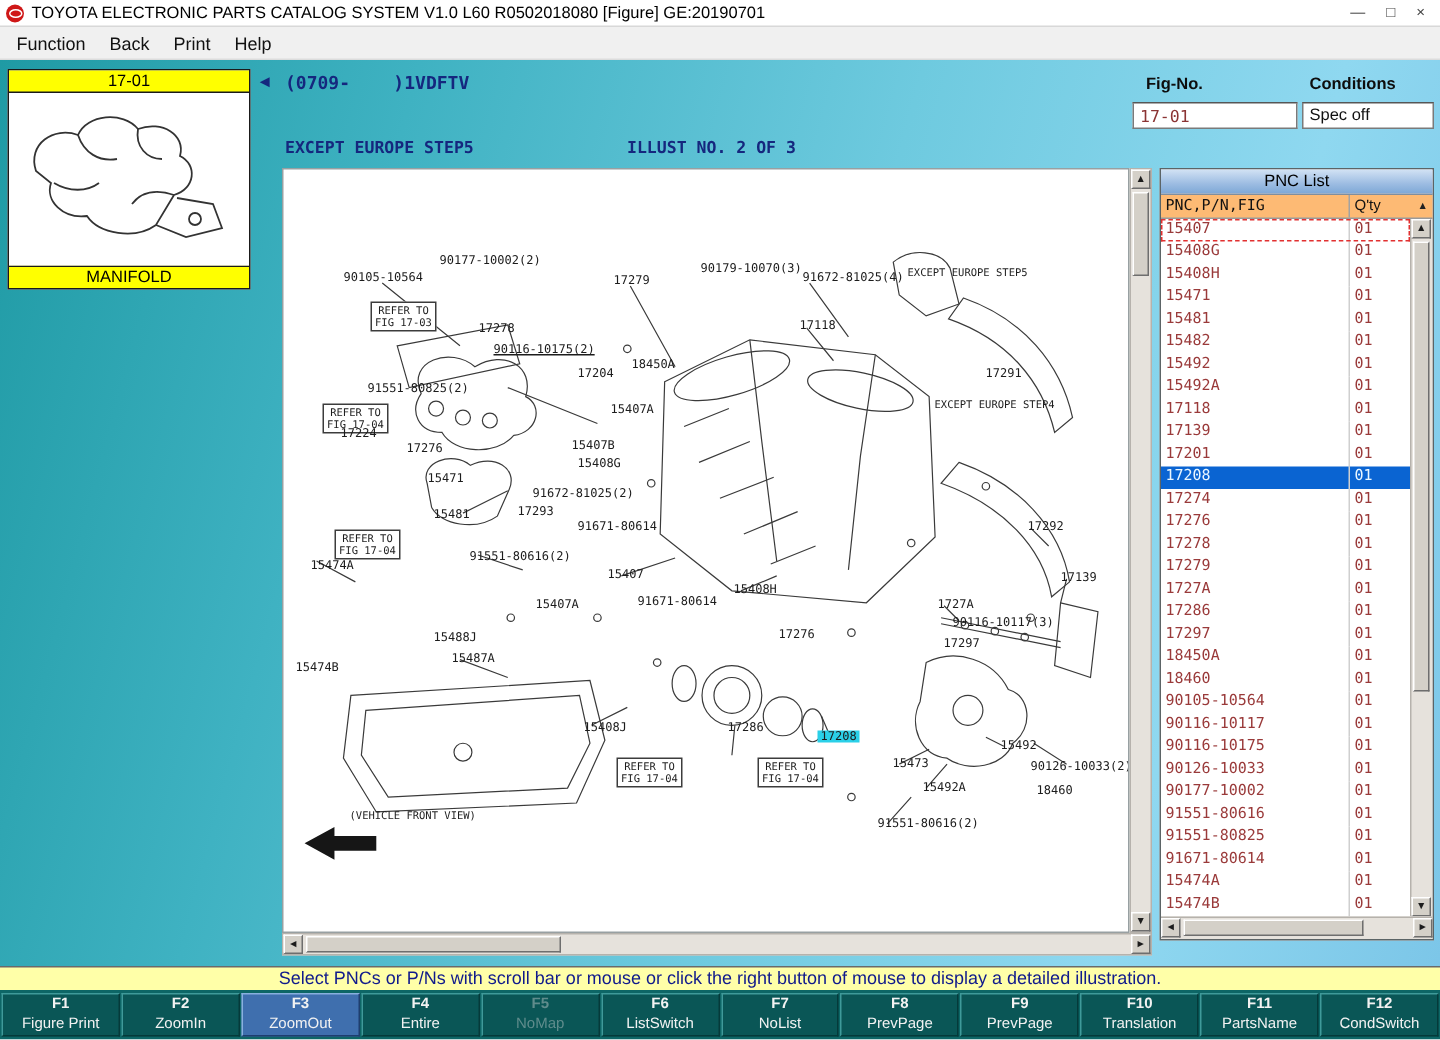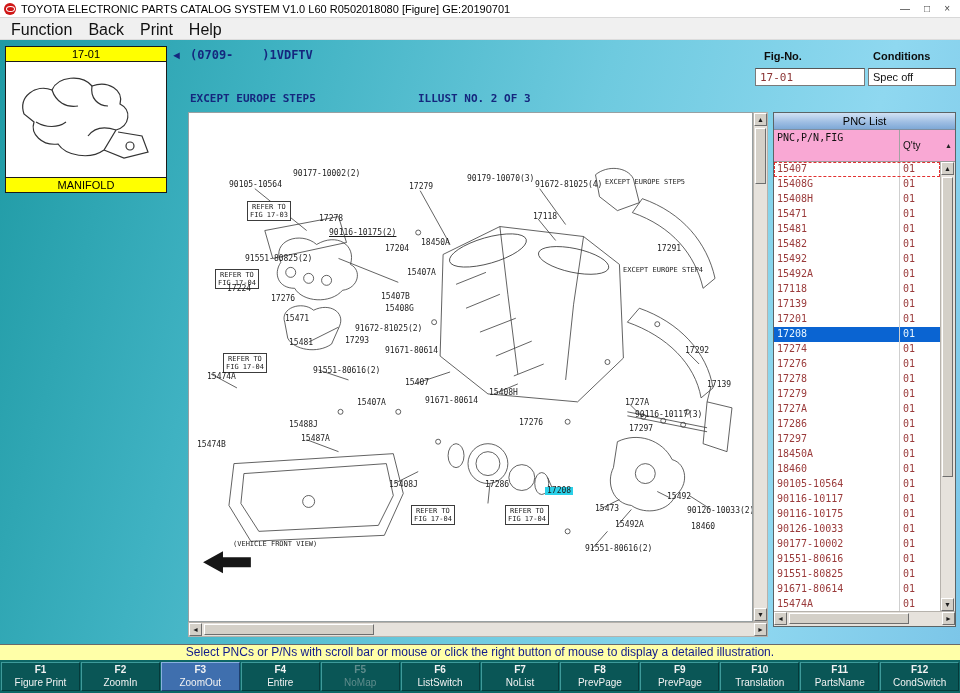--- a/index.html
+++ b/index.html
@@ -8,21 +8,21 @@
 
   
   .titlebar { height:18px; background:#ffffff; display:flex; align-items:center; padding:0 4px; border-bottom:1px solid #d8d8d8; }
   .app-icon { width:12px; height:12px; border-radius:50%; background:#cf1717; position:relative; margin-right:5px; flex:none; }
   .app-icon::after { content:""; position:absolute; left:1.5px; top:3px; width:7px; height:4px; border:1px solid #fff; border-radius:50%; }
   .title-text { font-size:11px; color:#000; white-space:nowrap; }
   .win-controls { margin-left:auto; display:flex; gap:14px; font-size:10px; color:#444; padding-right:6px; }
   .win-controls span { cursor:default; }
 
   
-  .menubar { height:22px; background:#f0f0f0; display:flex; align-items:flex-start; font-size:16px; color:#111; border-bottom:1px solid #dcdcdc; padding-left:3px; }
+  .menubar { height:22px; background:#f0f0f0; display:flex; align-items:flex-end; font-size:12px; color:#111; border-bottom:1px solid #dcdcdc; padding-left:3px; }
   .menu-item { padding:3px 8px; }
 
   
   .content { position:absolute; top:40px; left:0; width:960px; height:604px;
     background:linear-gradient(105deg,#1f9aa4 0%,#3fb2c2 25%,#6ecadf 55%,#8fd8f0 80%,#7cc6e8 100%); }
 
   
   .thumb-panel { position:absolute; left:5px; top:6px; width:162px; height:147px; border:1px solid #1a1a1a; background:#fff; display:flex; flex-direction:column; }
   .thumb-header,.thumb-footer { background:#ffff00; color:#000; font-size:11px; text-align:center; height:15px; line-height:15px; }
   .thumb-header { border-bottom:1px solid #1a1a1a; }
@@ -52,21 +52,21 @@
   
   .sb { position:absolute; background:#e6e2dc; border:1px solid #b6b2ac; }
   .sb-btn { position:absolute; width:13px; height:13px; background:#d4d0c8; border:1px solid; border-color:#ffffff #6e6e6e #6e6e6e #ffffff; font-size:7px; line-height:11px; text-align:center; color:#1c1c1c; }
   .sb-thumb { position:absolute; background:#d4d0c8; border:1px solid; border-color:#ffffff #6e6e6e #6e6e6e #ffffff; }
   .illus-vscroll { left:753px; top:72px; width:15px; height:510px; }
   .illus-hscroll { left:188px; top:582px; width:580px; height:15px; }
 
   
   .pnc-panel { position:absolute; left:773px; top:72px; width:183px; height:515px; background:#fff; border:1px solid #5c6466; display:flex; flex-direction:column; }
   .pnc-title { height:17px; background:linear-gradient(180deg,#d2e2f4 0%,#9cbce2 60%,#7ea8d6 100%); text-align:center; font-size:11px; line-height:17px; color:#000; border-bottom:1px solid #7e8ea0; }
-  .pnc-header { height:32px; background:#f9a8d4; display:flex; font-size:10px; color:#111; border-bottom:1px solid #9a9a9a; }
+  .pnc-header { height:16px; background:#fdba74; display:flex; font-size:10px; color:#111; border-bottom:1px solid #9a9a9a; }
   .pnc-header .h-pnc { width:126px; padding:2px 3px; border-right:1px solid #a2a2a2; font-family:"DejaVu Sans Mono",monospace; }
   .pnc-header .h-qty { flex:1; padding:2px 3px; display:flex; justify-content:space-between; align-items:center; }
   .pnc-header .sort-icon { font-size:7px; color:#222; }
   .pnc-body { flex:1; position:relative; display:flex; overflow:hidden; }
   .pnc-rows { width:166px; }
   .pnc-row { height:15px; display:flex; font-family:"DejaVu Sans Mono",monospace; font-size:10px; color:#9a3a3a; background:#fff; }
   .pnc-row .cell-pnc { width:126px; padding:1px 3px; border-right:1px solid #cfcfcf; overflow:hidden; white-space:nowrap; }
   .pnc-row .cell-qty { flex:1; padding:1px 3px; }
   .pnc-row.selected { background:#0a64d2; color:#e9f6ff; }
   .pnc-row.focused { outline:1px dashed #e23030; outline-offset:-1px; }

